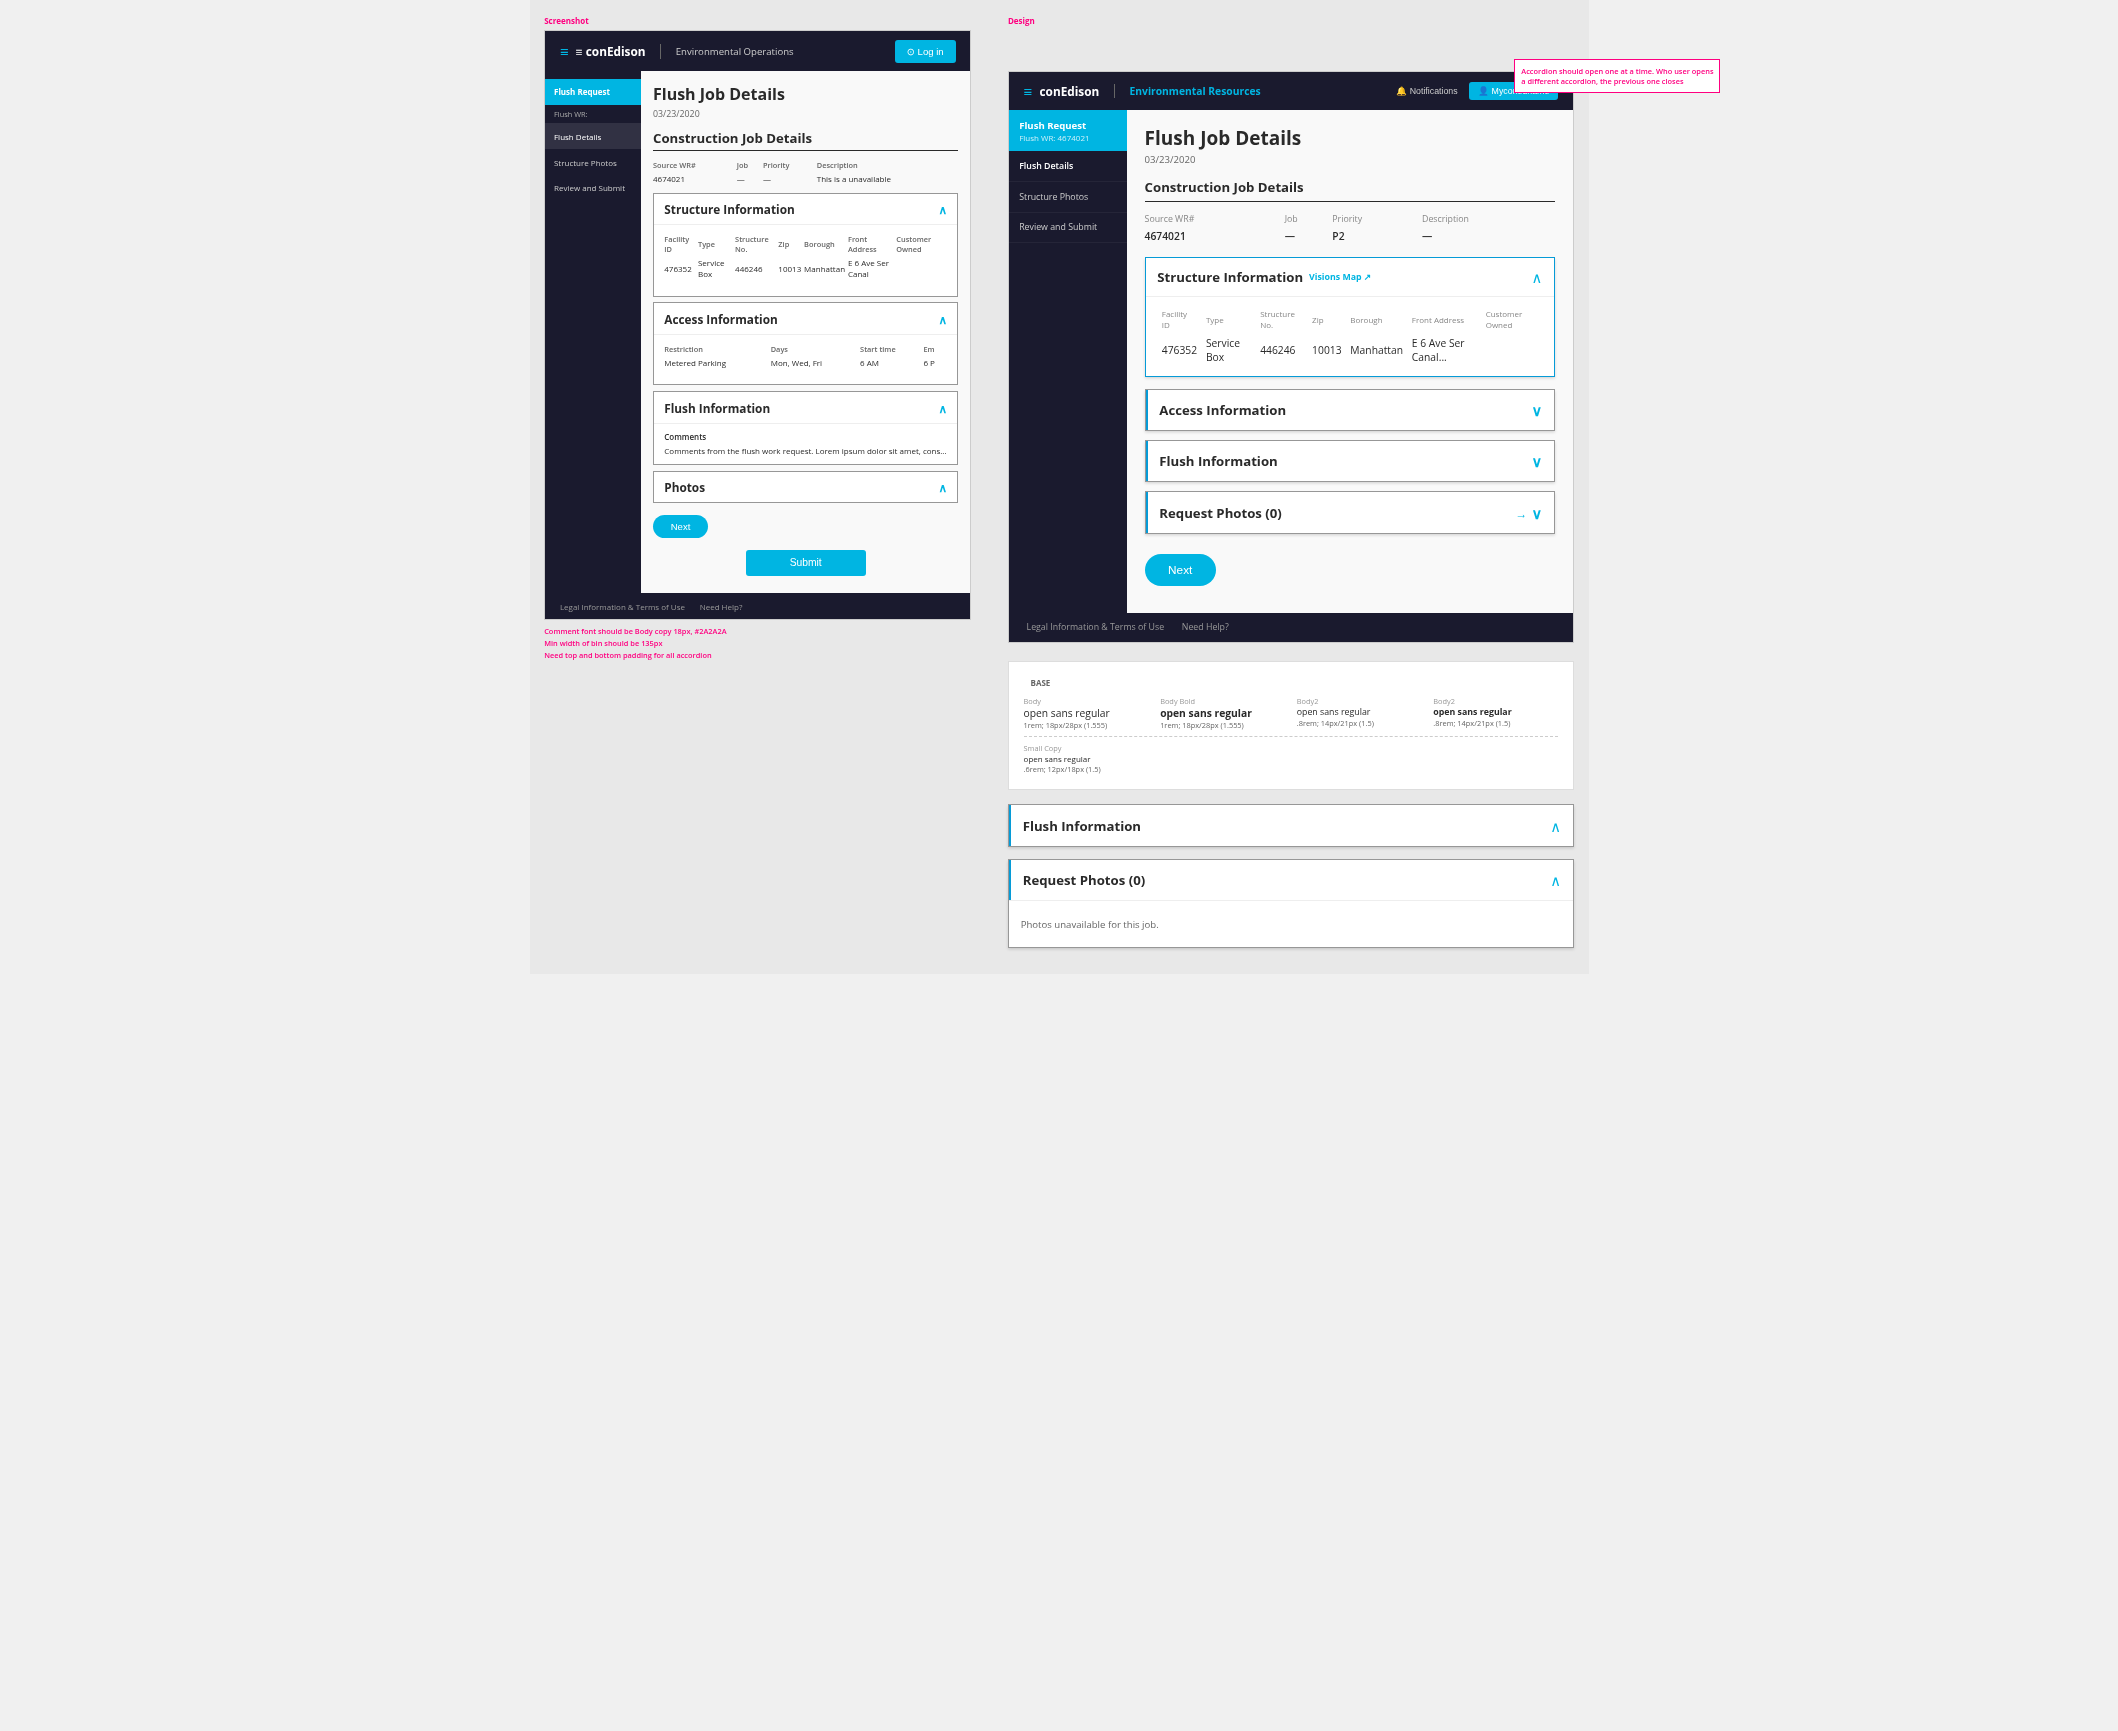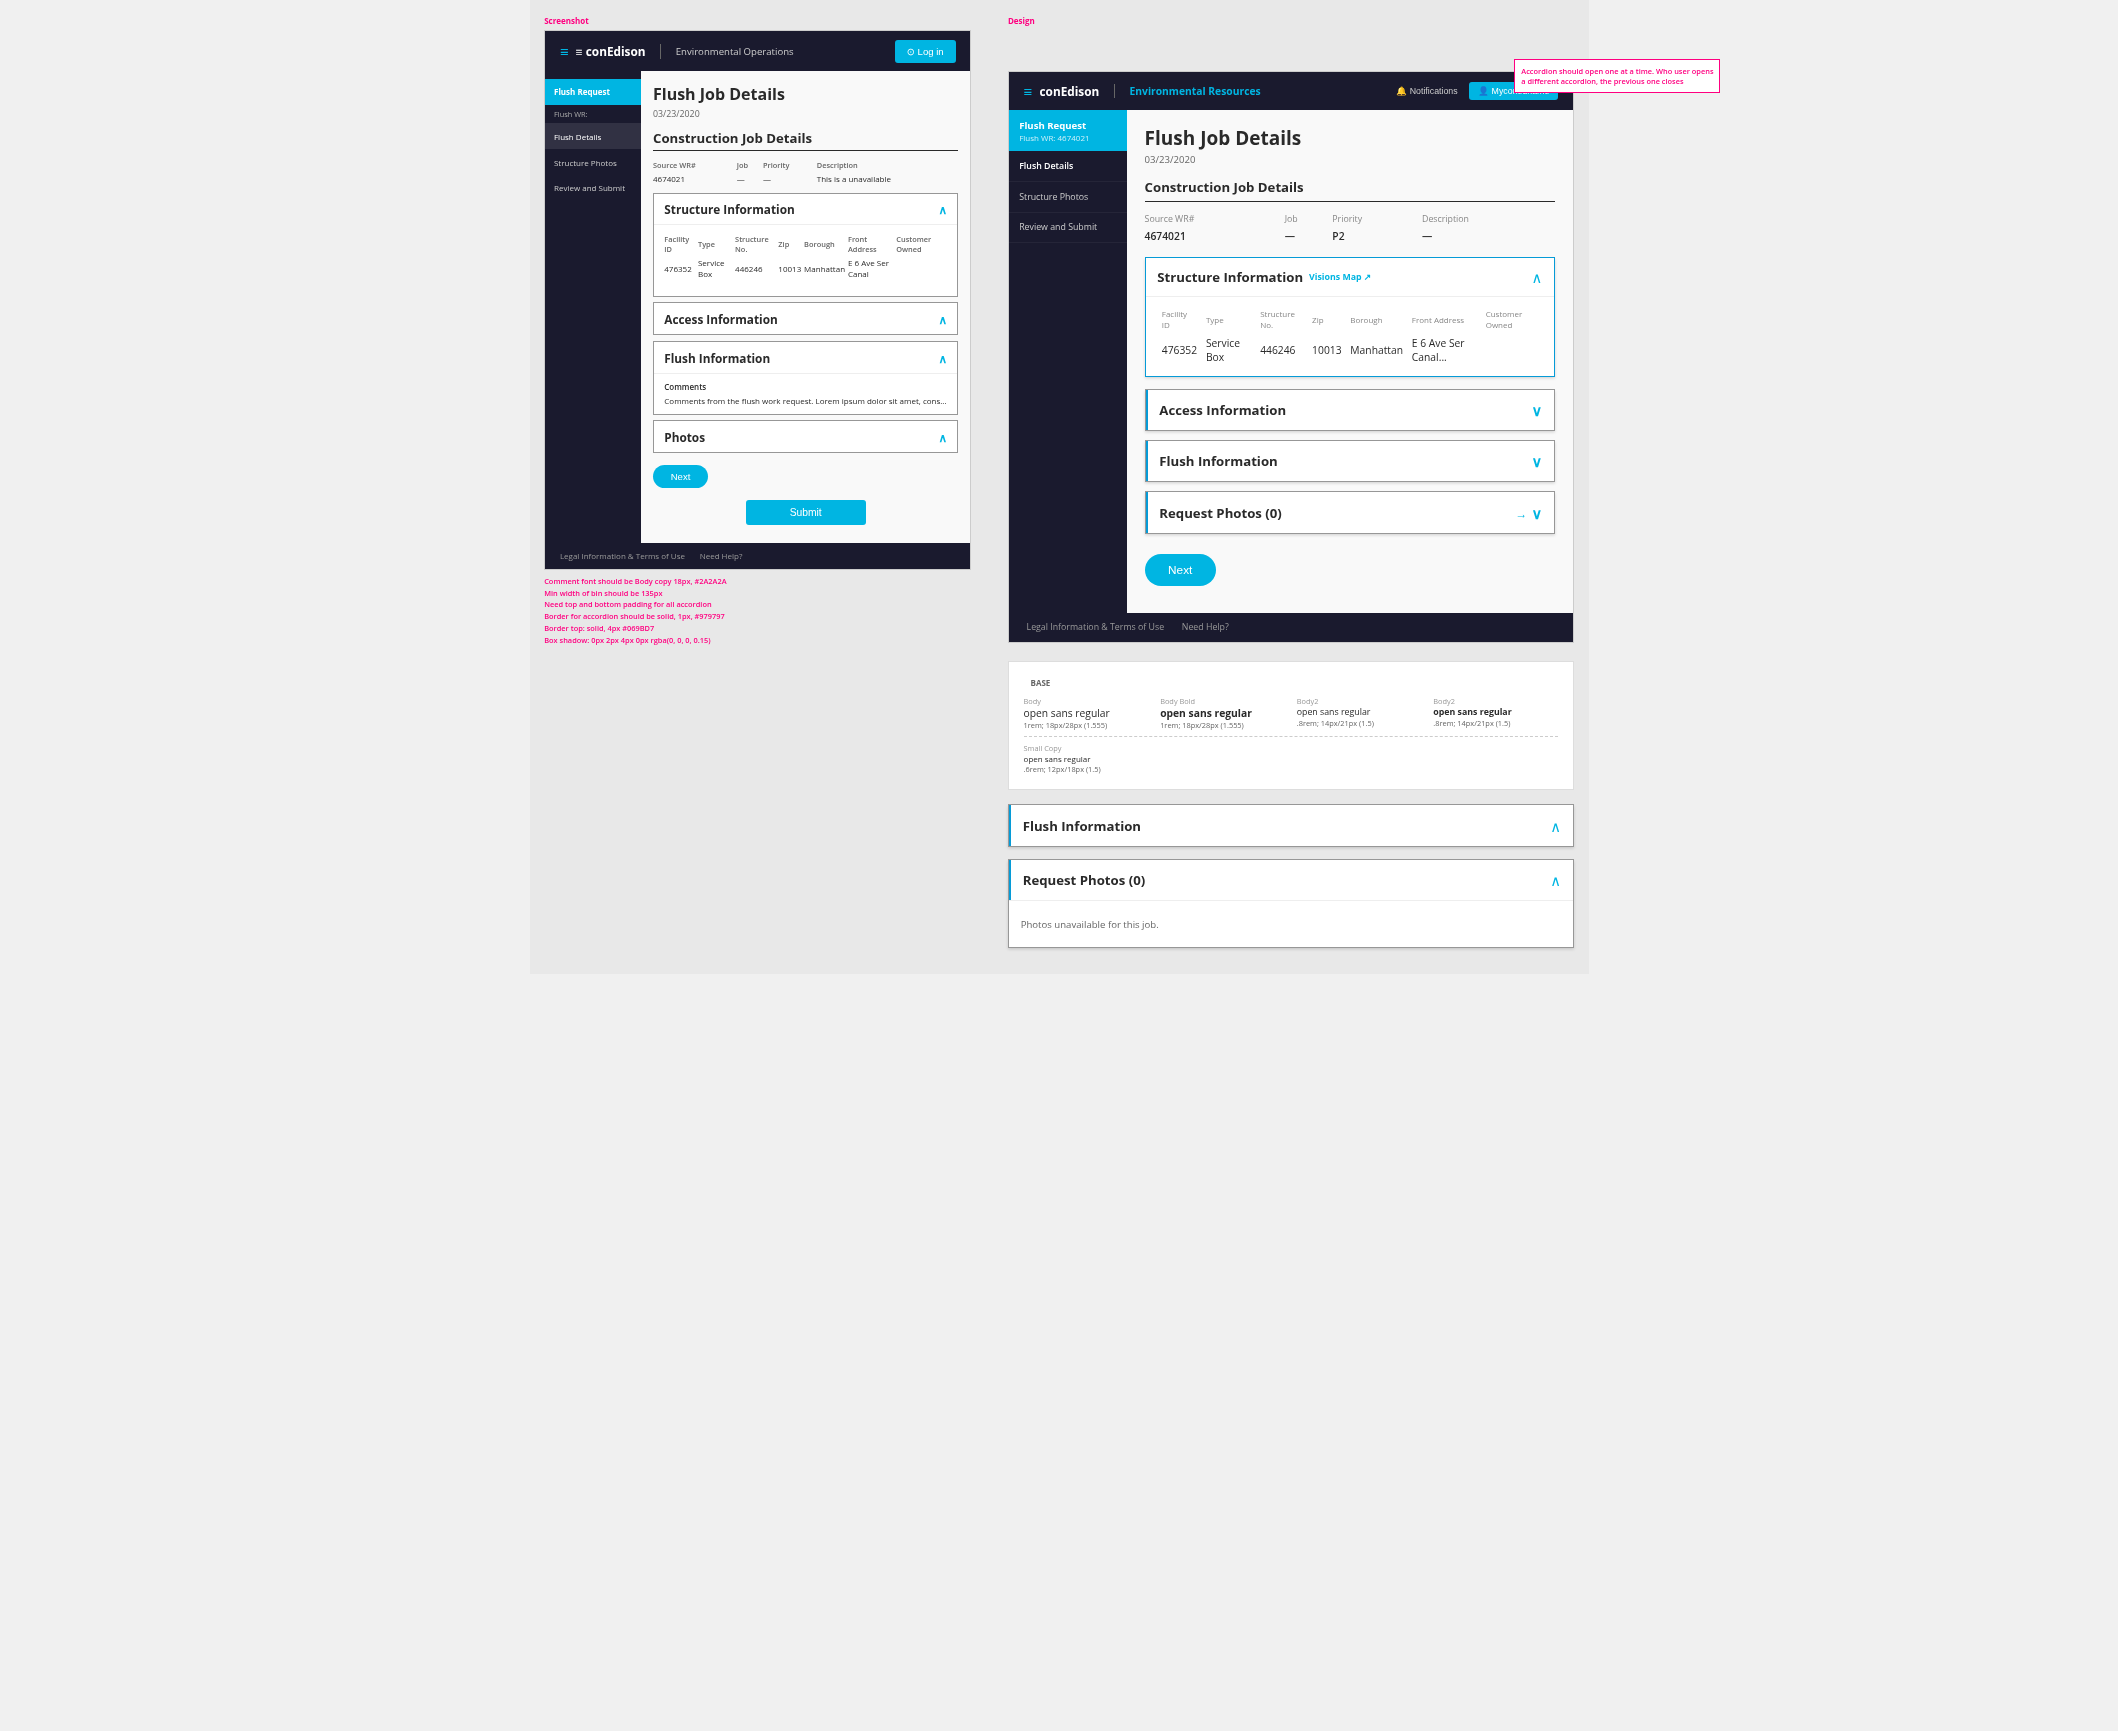--- a/index.html
+++ b/index.html
@@ -655,20 +655,40 @@
                 </table>
               </div>
             </div>
 
             
             <div class="accordion-section">
               <div class="accordion-header">
                 <span>Access Information</span>
                 <span class="accordion-chevron">∧</span>
               </div>
+              <div class="accordion-body">
+                <table class="info-table">
+                  <thead>
+                    <tr>
+                      <th>Restriction</th>
+                      <th>Days</th>
+                      <th>Start time</th>
+                      <th>Em</th>
+                    </tr>
+                  </thead>
+                  <tbody>
+                    <tr>
+                      <td>Metered Parking</td>
+                      <td>Mon, Wed, Fri</td>
+                      <td>6 AM</td>
+                      <td>6 P</td>
+                    </tr>
+                  </tbody>
+                </table>
+              </div>
             </div>
 
             
             <div class="accordion-section">
               <div class="accordion-header">
                 <span>Flush Information</span>
                 <span class="accordion-chevron">∧</span>
               </div>
               <div class="accordion-body">
                 <div style="font-weight:600; font-size:8px; margin-bottom:2.9px;">Comments</div>
@@ -692,23 +712,20 @@
         <div class="app-footer">
           <span>Legal Information &amp; Terms of Use</span>
           <span>Need Help?</span>
         </div>
       </div>
 
       <div style="margin-top: 5.9px; font-size: 7.4px; color: #ff0080; font-weight: 600; line-height: 1.6;">
         <div>Comment font should be Body copy 18px, #2A2A2A</div>
         <div>Min width of bin should be 135px</div>
         <div>Need top and bottom padding for all accordion</div>
-        <div style="white-space: pre-line;">Border for accordion should be solid, 1px, #979797
-Border top: solid, 4px #069BD7
-Box shadow: 0px 2px 4px 0px rgba(0, 0, 0, 0.15)</div>
       </div>
     </div>
 
     <div class="right-panel">
       <div class="panel-label">Design</div>
 
       <div class="right-annotation-box" style="position: relative; margin-bottom: 7.4px; border: 0.7px solid #ff0080; padding: 5.9px; background: white; font-size: 7.4px; color: #ff0080; font-weight: 600; max-width: 206px; margin-left: auto; margin-right: 7.4px;">Accordion should open one at a time. Who user opens a different accordion, the previous one closes</div>
 
       <div class="design-container">
 

